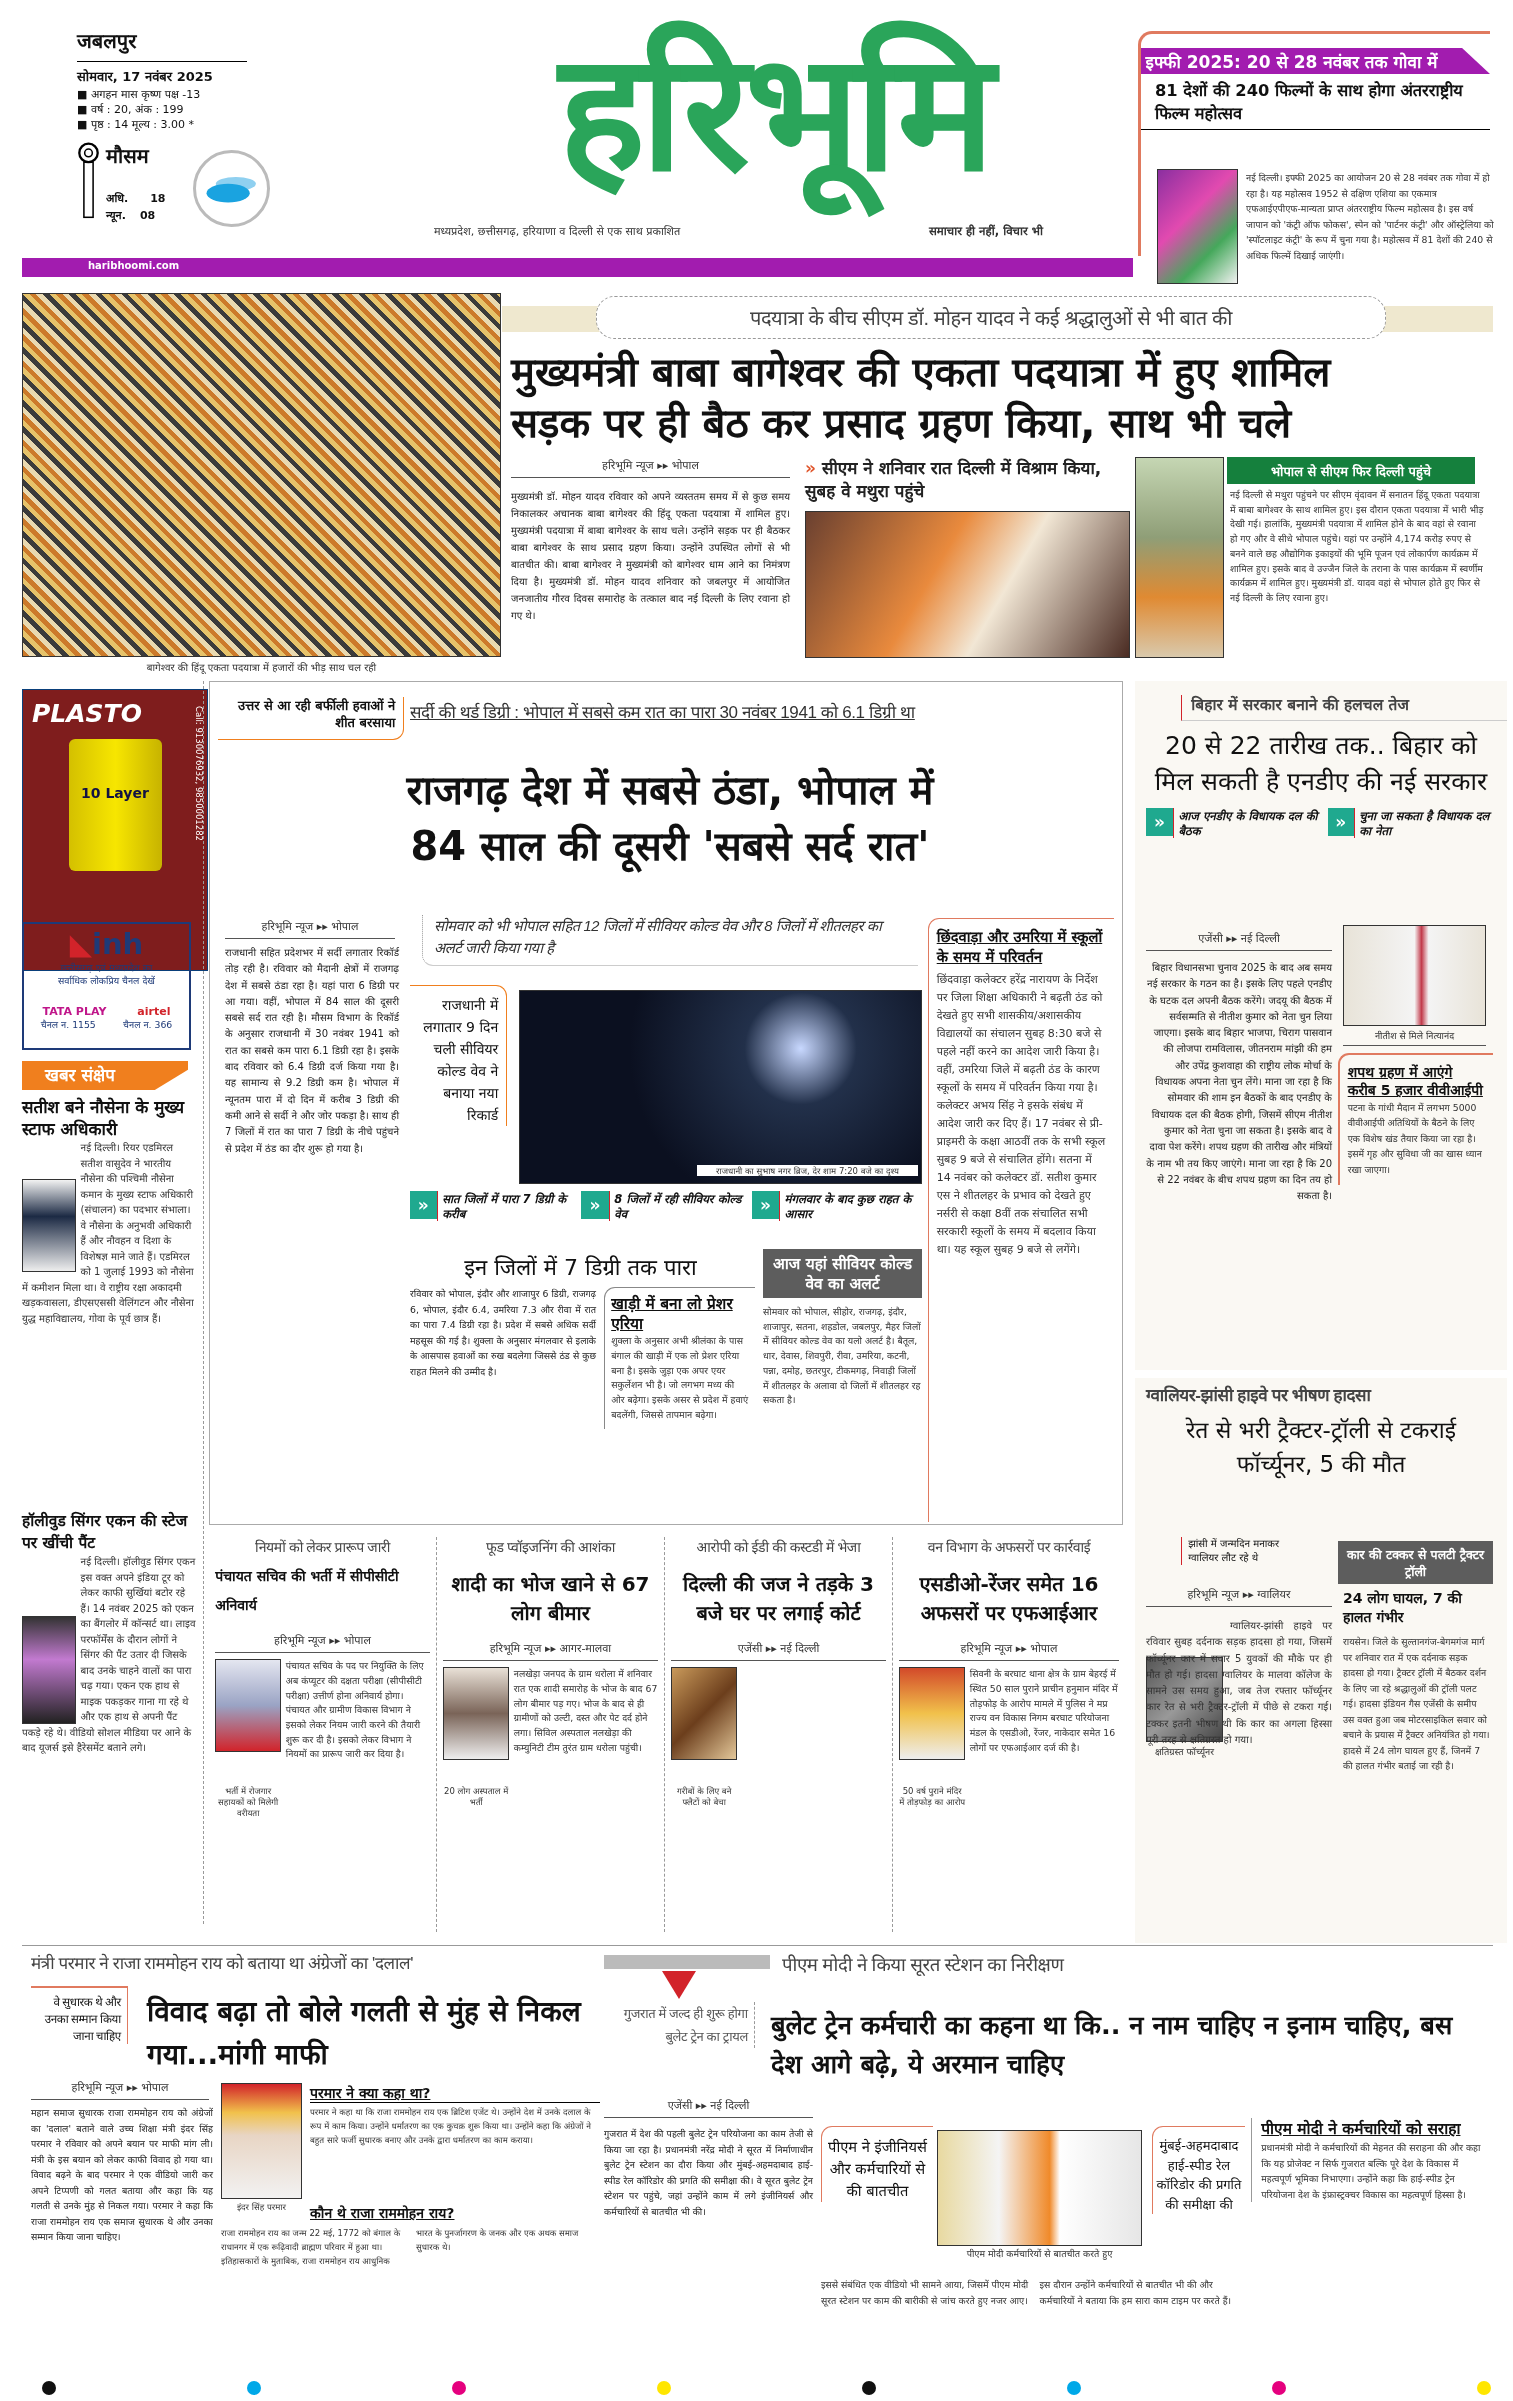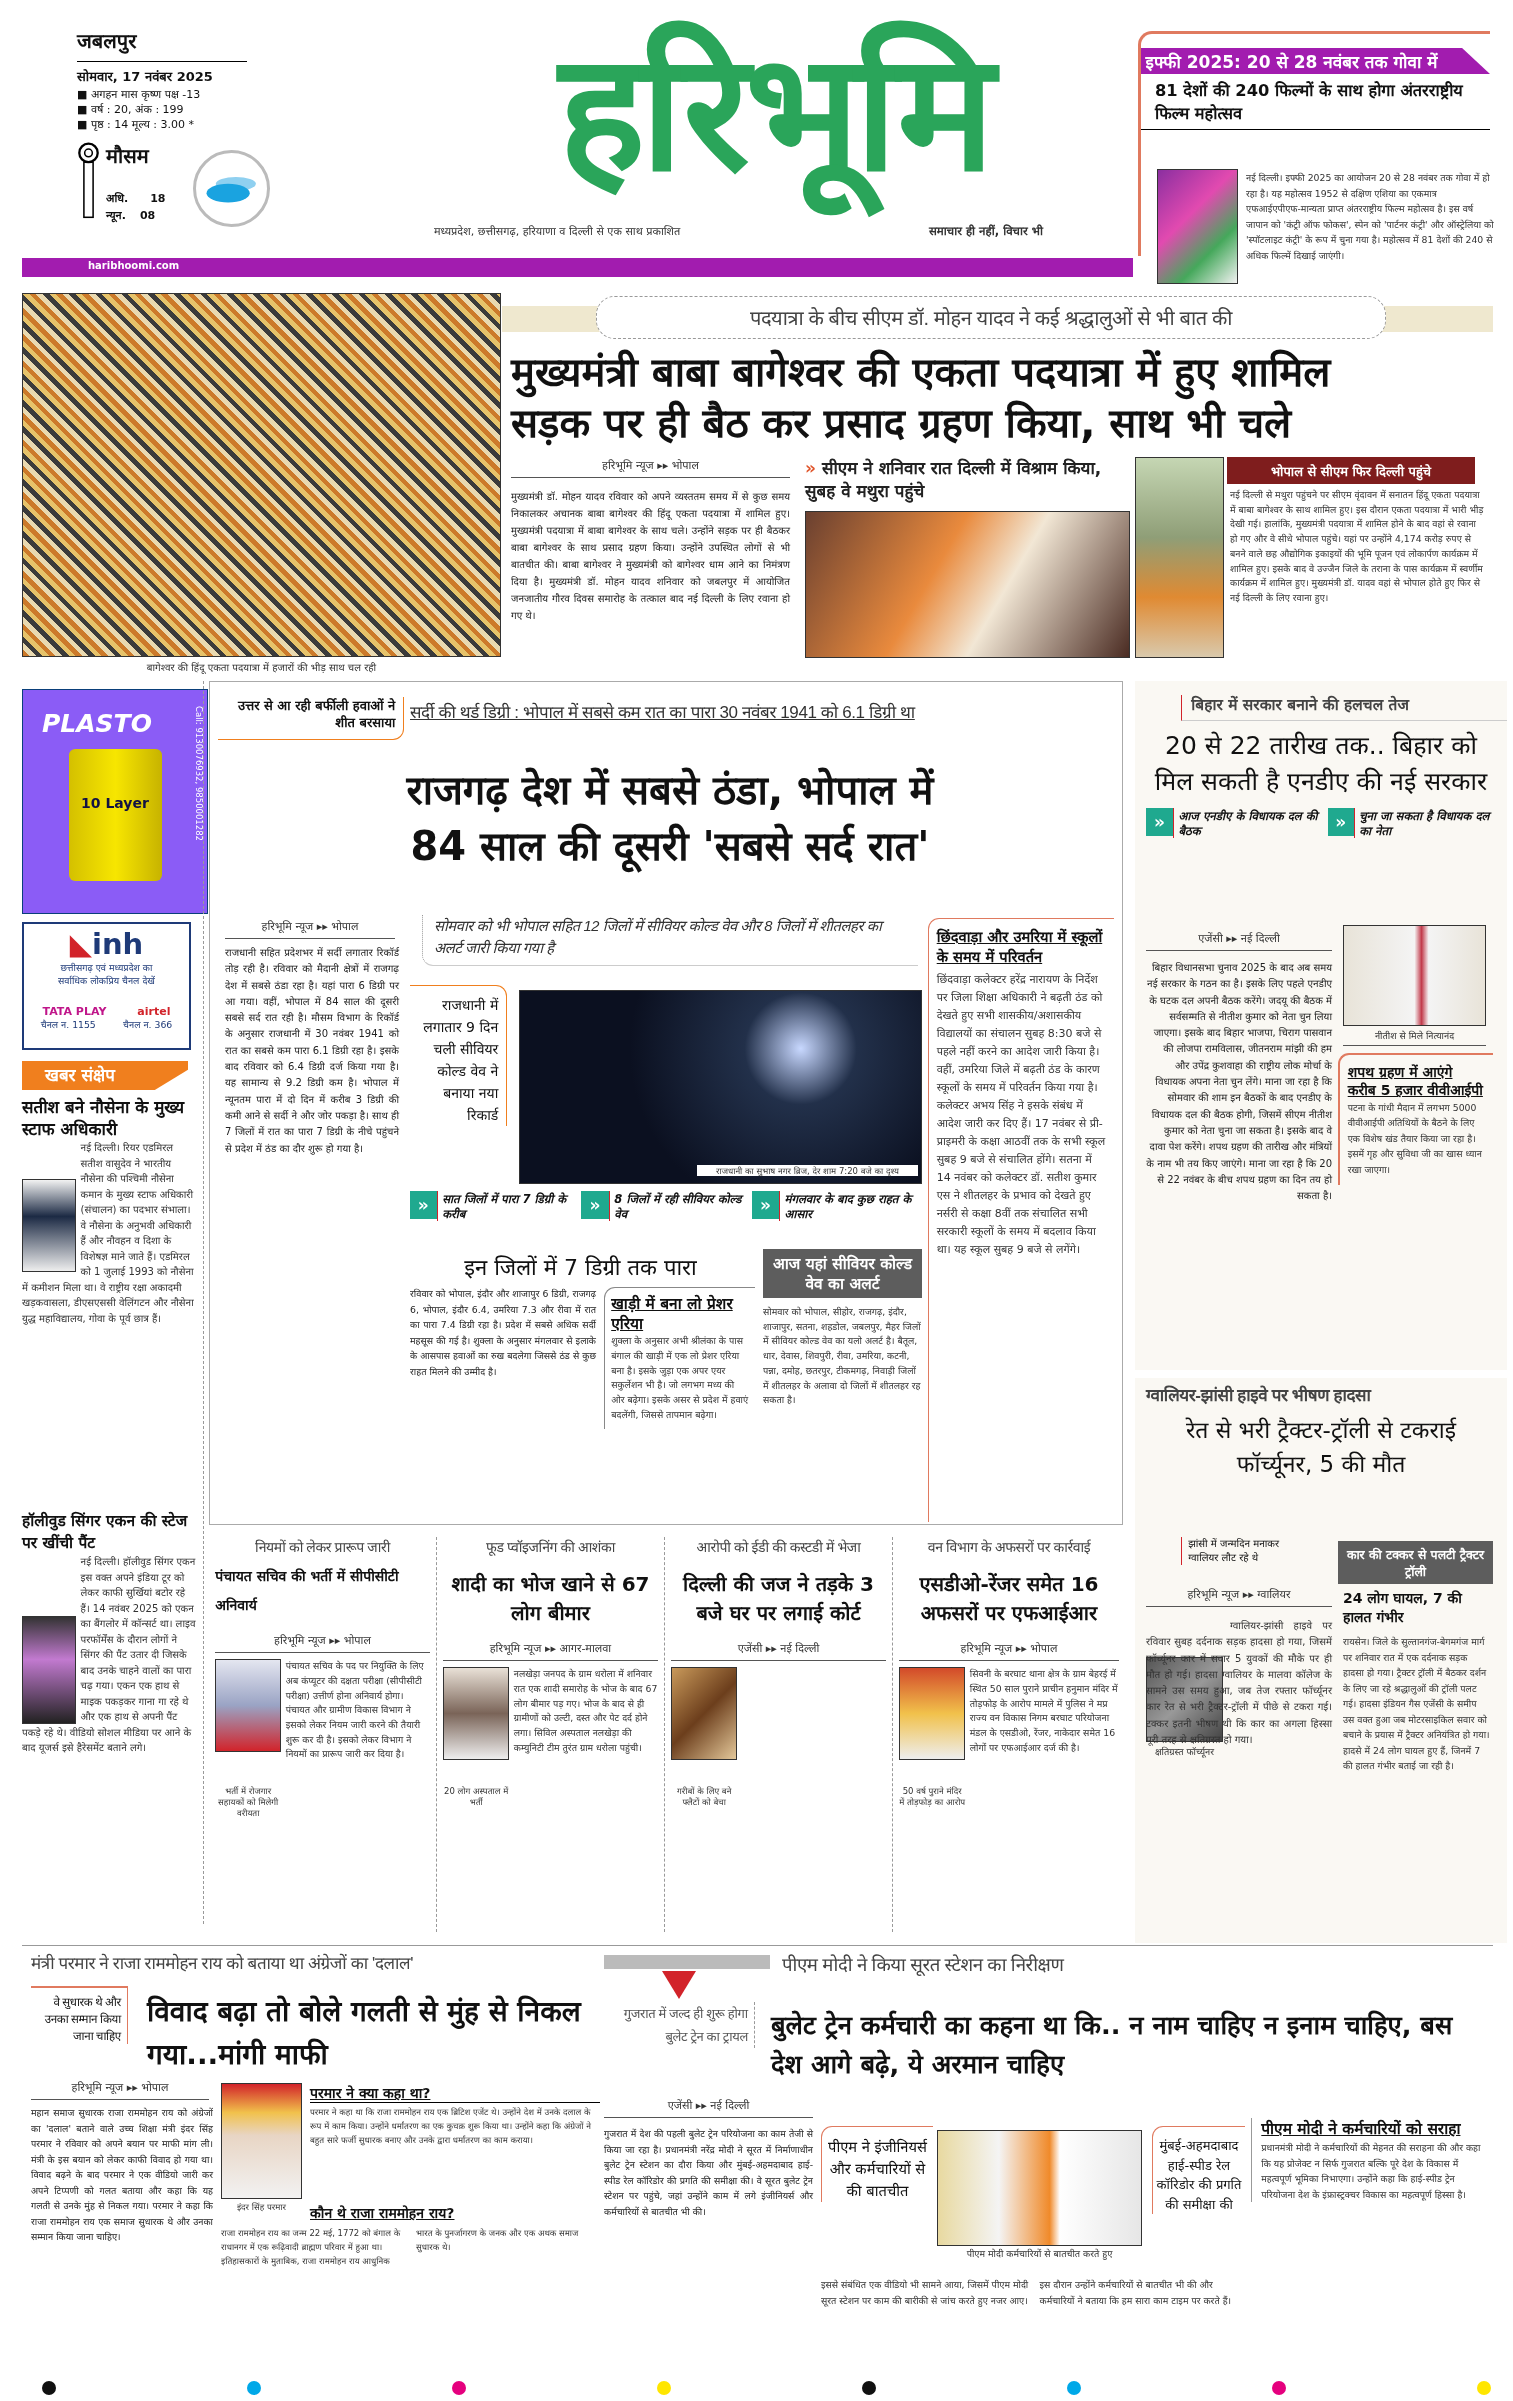--- a/index.html
+++ b/index.html
@@ -6,21 +6,21 @@
 body{width:1514px;height:2401px;background:#fff;font-family:"DejaVu Sans",sans-serif;color:#111;position:relative;overflow:hidden}
 .abs{position:absolute}
 .b{font-weight:bold}
 .cond{font-family:"Liberation Sans Narrow","Liberation Sans",sans-serif;letter-spacing:-0.4px}
 .body{font-size:11.6px;line-height:19.4px;color:#222;text-align:justify}
 .dateline{font-size:11px;color:#333;border-bottom:1.5px solid #555;padding-bottom:4.6px;margin-bottom:6.2px;text-align:center}
 .photo{background:linear-gradient(135deg,#6b5b4b,#a88c6e 40%,#4a3b30 70%,#8a7560);border:0.8px solid #333}
 .night{background:radial-gradient(circle at 70% 30%,#c8d8ff 0,#22304a 18%,#0b1020 55%),#0b1020;border:0.8px solid #333}
 .green{color:#2aa55a}
 .red{background:#a21caf;color:#fff}
-.teal{background:#7f1d1d;color:#fff}
+.teal{background:#15803d;color:#fff}
 .chev{display:inline-block;width:31px;height:28px;background:#1fa98f;color:#fff;font-weight:bold;text-align:center;line-height:28px;font-size:17px}
 .vrule{border-left:0.8px dashed #999}
 .hrule{border-top:0.8px solid #999}
 .caption{font-size:9.3px;color:#333;text-align:center}
 .cmyk span{display:inline-block;width:14px;height:14px;border-radius:50%;margin:0 11px}
 </style>
 </head>
 <body>
 
 <div class="abs" style="left:0;top:0;width:1514px;height:279px">
@@ -71,21 +71,21 @@
 <div class="abs b" style="left:511px;top:347px;width:991px;font-size:40px;line-height:51px">मुख्यमंत्री बाबा बागेश्वर की एकता पदयात्रा में हुए शामिल</div>
 <div class="abs b" style="left:511px;top:398px;width:991px;font-size:40px;line-height:51px">सड़क पर ही बैठ कर प्रसाद ग्रहण किया, साथ भी चले</div>
 <div class="abs dateline" style="left:511px;top:457px;width:279px">हरिभूमि न्यूज ▸▸ भोपाल</div>
 <div class="abs body" style="left:511px;top:488px;width:279px;font-size:10px;line-height:17px">मुख्यमंत्री डॉ. मोहन यादव रविवार को अपने व्यस्ततम समय में से कुछ समय निकालकर अचानक बाबा बागेश्वर की हिंदू एकता पदयात्रा में शामिल हुए। मुख्यमंत्री पदयात्रा में बाबा बागेश्वर के साथ चले। उन्होंने सड़क पर ही बैठकर बाबा बागेश्वर के साथ प्रसाद ग्रहण किया। उन्होंने उपस्थित लोगों से भी बातचीत की। बाबा बागेश्वर ने मुख्यमंत्री को बागेश्वर धाम आने का निमंत्रण दिया है। मुख्यमंत्री डॉ. मोहन यादव शनिवार को जबलपुर में आयोजित जनजातीय गौरव दिवस समारोह के तत्काल बाद नई दिल्ली के लिए रवाना हो गए थे।</div>
 <div class="abs b" style="left:805px;top:457px;width:310px;font-size:17px;line-height:23px;color:#222"><span style="color:#e0542a">» </span><span>सीएम ने शनिवार रात दिल्ली में विश्राम किया, सुबह वे मथुरा पहुंचे</span></div>
 <div class="abs photo" style="left:805px;top:511px;width:325px;height:147px;background:linear-gradient(120deg,#6a4030,#e98a3d 40%,#f2e7d5 60%,#4a2b22)"></div>
 <div class="abs photo" style="left:1135px;top:457px;width:89px;height:201px;background:linear-gradient(180deg,#c5d6b3,#8f9e77 40%,#e08a32 70%,#d9c9ac)"></div>
 <div class="abs teal b" style="left:1227px;top:457px;width:248px;font-size:13px;padding:4.6px 7.7px;text-align:center">भोपाल से सीएम फिर दिल्ली पहुंचे</div>
 <div class="abs" style="left:1230px;top:488px;width:256px;font-size:9.3px;line-height:14.7px;color:#333">नई दिल्ली से मथुरा पहुंचने पर सीएम वृंदावन में सनातन हिंदू एकता पदयात्रा में बाबा बागेश्वर के साथ शामिल हुए। इस दौरान एकता पदयात्रा में भारी भीड़ देखी गई। हालांकि, मुख्यमंत्री पदयात्रा में शामिल होने के बाद वहां से रवाना हो गए और वे सीधे भोपाल पहुंचे। यहां पर उन्होंने 4,174 करोड़ रुपए से बनने वाले छह औद्योगिक इकाइयों की भूमि पूजन एवं लोकार्पण कार्यक्रम में शामिल हुए। इसके बाद वे उज्जैन जिले के तराना के पास कार्यक्रम में स्वर्णीम कार्यक्रम में शामिल हुए। मुख्यमंत्री डॉ. यादव वहां से भोपाल होते हुए फिर से नई दिल्ली के लिए रवाना हुए।</div>
 
-<div class="abs" style="left:22px;top:689px;width:186px;height:225px;background:#8b5cf6;border:1.5px solid #0a3f7a;color:#fff;padding:19px">
+<div class="abs" style="left:22px;top:689px;width:186px;height:282px;background:#7f1d1d;border:1.5px solid #0a3f7a;color:#fff;padding:9px">
   <div class="b" style="font-size:25px;font-style:italic">PLASTO</div>
   <div style="margin:11px auto;width:93px;height:132px;background:linear-gradient(90deg,#d4c000,#f7e600 50%,#c7b300);border-radius:6.2px;color:#114;text-align:center;font-weight:bold;padding-top:46px;font-size:14px"><span>10 Layer</span></div>
   <div style="position:absolute;right:3.1px;top:15.5px;writing-mode:vertical-rl;font-size:8.5px">Call: 9130076932, 9850001282</div>
 </div>
 <div class="abs" style="left:22px;top:922px;width:169px;height:128px;border:2.3px solid #1e3a78;text-align:center;padding:3.1px">
   <div class="b" style="font-size:29px;color:#1e3a78"><span style="color:#d2232a">◣</span><span>inh</span></div>
   <div style="font-size:9.3px;color:#1e3a78">छत्तीसगढ़ एवं मध्यप्रदेश का</div>
   <div style="font-size:9.3px;color:#1e3a78">सर्वाधिक लोकप्रिय चैनल देखें</div>
   <div style="display:flex;justify-content:space-around;font-size:11px;font-weight:bold;margin-top:18px">
       <span style="color:#c0168a">TATA PLAY</span>

